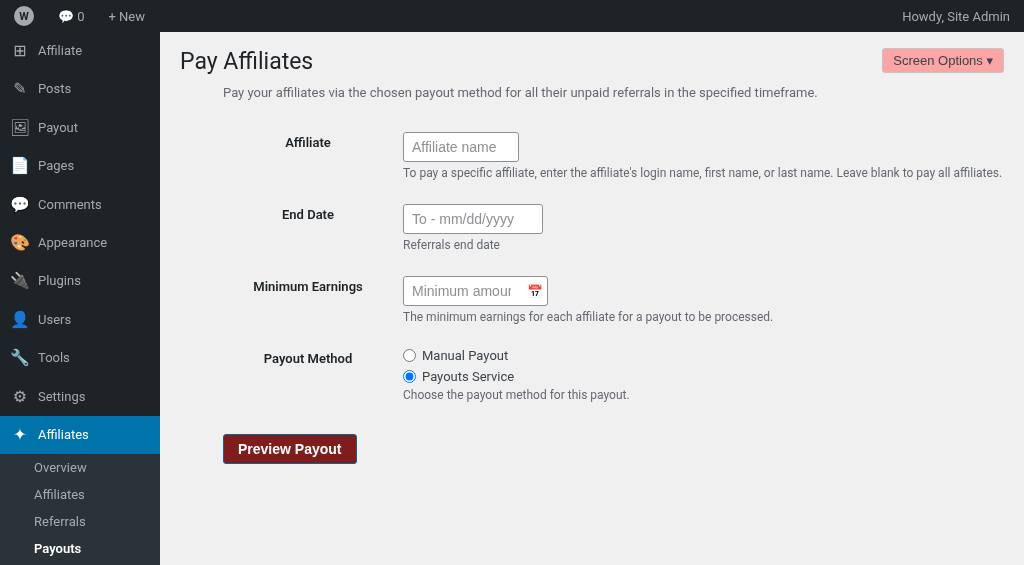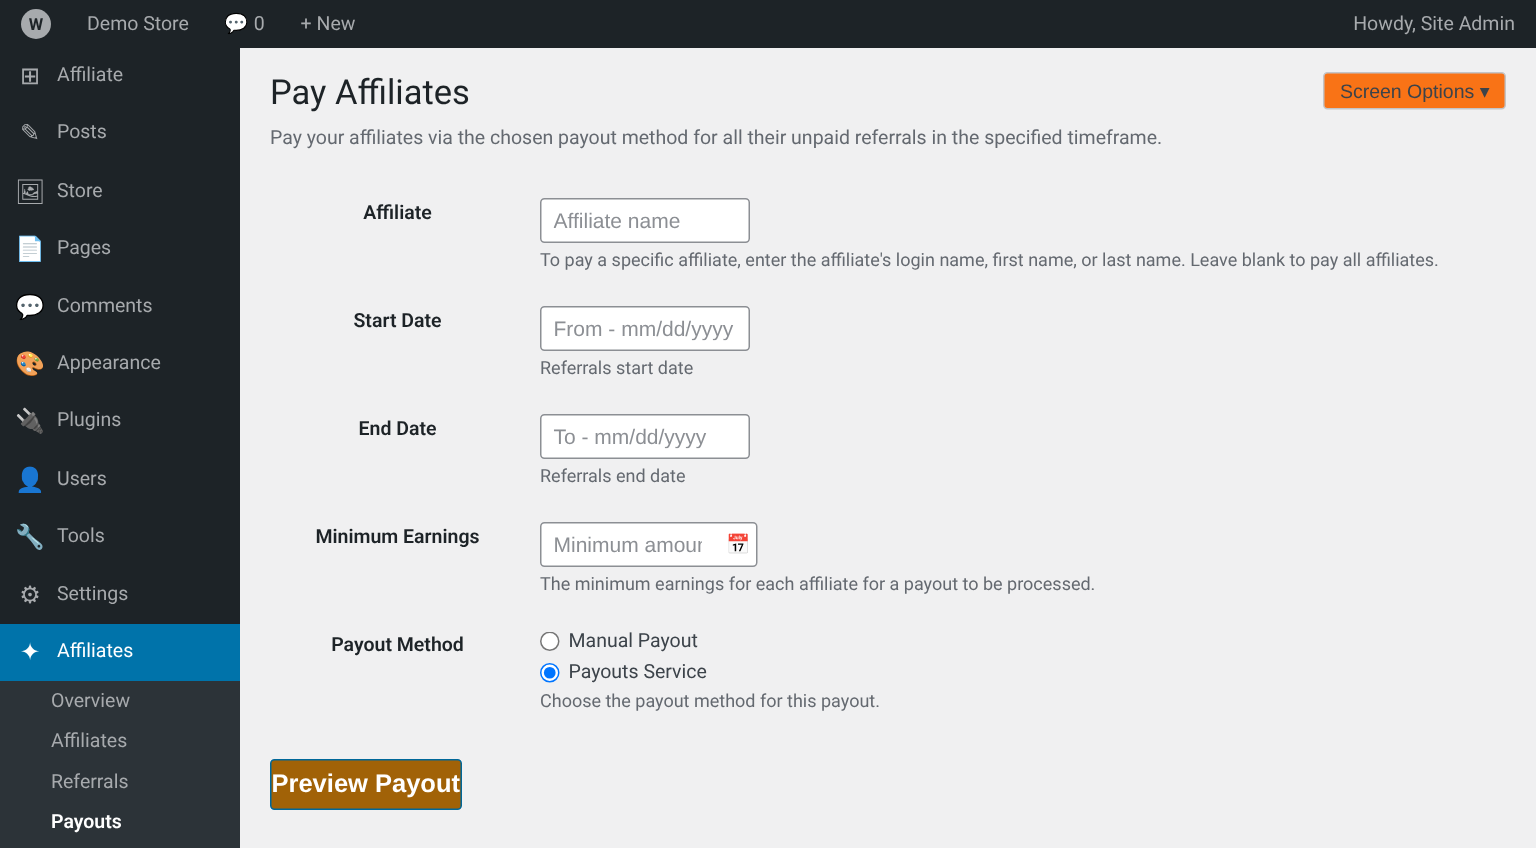--- a/index.html
+++ b/index.html
@@ -24,68 +24,65 @@
     .sidebar-item.active { background: #0073aa; color: #fff; }
     .sidebar-icon { width: 20px; text-align: center; font-size: 16px; flex-shrink: 0; }
     .sidebar-submenu { list-style: none; background: #2c3338; }
     .sidebar-submenu li a, .sidebar-submenu li span { display: block; padding: 6px 10px 6px 34px; color: #a7aaad; cursor: pointer; font-size: 13px; text-decoration: none; }
     .sidebar-submenu li.active span { color: #fff; font-weight: 600; }
 
     
     .main { flex: 1; overflow-y: auto; background: #f0f0f1; }
     .main-header { background: #f0f0f1; padding: 16px 20px 0; display: flex; justify-content: space-between; align-items: flex-start; }
     .page-title { font-size: 23px; font-weight: 400; color: #1d2327; }
-    .screen-options-btn { background: #f97316; border: 1px solid #c3c4c7; border-radius: 3px; padding: 4px 10px; font-size: 13px; cursor: pointer; color: #3c434a; display: flex; align-items: center; gap: 4px; }
-
-    .main-content { padding: 10px 20px 20px; }
+    .screen-options-btn { background: #fca5a5; border: 1px solid #c3c4c7; border-radius: 3px; padding: 4px 10px; font-size: 13px; cursor: pointer; color: #3c434a; display: flex; align-items: center; gap: 4px; }
+
+    .main-content { padding: 10px 20px 20px; margin-left: 43px; }
     .page-description { color: #646970; font-size: 13px; margin-bottom: 20px; }
 
     
     .form-table { width: 100%; border-collapse: collapse; }
     .form-table tr { vertical-align: top; }
     .form-table th { text-align: center; padding: 15px 10px 15px 0; font-weight: 600; width: 180px; font-size: 13px; color: #1d2327; }
     .form-table td { padding: 12px 0; }
 
     .form-input { border: 1px solid #8c8f94; border-radius: 3px; padding: 6px 8px; font-size: 14px; color: #3c434a; background: #fff; }
     .form-input::placeholder { color: #8c8f94; }
-    .affiliate-input { width: 140px; }
+    .affiliate-input { width: 116px; }
     .date-input { width: 140px; }
     .earnings-input-wrap { display: flex; align-items: center; border: 1px solid #8c8f94; border-radius: 3px; background: #fff; width: 145px; }
     .earnings-input { border: none; padding: 6px 8px; font-size: 14px; color: #3c434a; background: transparent; width: 115px; outline: none; }
     .earnings-input::placeholder { color: #8c8f94; }
     .earnings-icon { padding: 4px 8px; color: #8c8f94; }
 
     .field-description { color: #646970; font-size: 12px; margin-top: 4px; }
 
     
     .radio-group { display: flex; flex-direction: column; gap: 6px; }
     .radio-item { display: flex; align-items: center; gap: 6px; cursor: pointer; }
     .radio-item input[type="radio"] { margin: 0; }
 
     
-    .btn-primary { background: #a16207; border: 1px solid #006799; color: #fff; padding: 6px 0; border-radius: 3px; cursor: pointer; font-size: 17px; font-weight: 600; }
+    .btn-primary { background: #7f1d1d; border: 1px solid #006799; color: #fff; padding: 6px 14px; border-radius: 3px; cursor: pointer; font-size: 14px; font-weight: 600; }
 
     .submit-section { margin-top: 20px; }
 
     
     ::-webkit-scrollbar { width: 6px; }
     ::-webkit-scrollbar-track { background: #f1f1f1; }
     ::-webkit-scrollbar-thumb { background: #c1c1c1; border-radius: 3px; }
   </style>
 </head>
 <body>
 
 <div class="topbar">
   <div class="topbar-left">
     <div class="topbar-item">
       <div class="topbar-logo">W</div>
     </div>
-    <div class="topbar-item">
-      <span>Demo Store</span>
-    </div>
     <div class="topbar-item topbar-comment">
       <span>💬</span>
       <span>0</span>
     </div>
     <div class="topbar-item">
       <span>+ New</span>
     </div>
   </div>
   <div class="topbar-right">
     <div class="topbar-item">
@@ -106,21 +103,21 @@
       </li>
       <li>
         <div class="sidebar-item">
           <span class="sidebar-icon">✎</span>
           <span>Posts</span>
         </div>
       </li>
       <li>
         <div class="sidebar-item">
           <span class="sidebar-icon">🖼</span>
-          <span>Store</span>
+          <span>Payout</span>
         </div>
       </li>
       <li>
         <div class="sidebar-item">
           <span class="sidebar-icon">📄</span>
           <span>Pages</span>
         </div>
       </li>
       <li>
         <div class="sidebar-item">
@@ -200,27 +197,20 @@
 
         <tbody>
             <tr>
           <th>Affiliate</th>
           <td>
             <input type="text" class="form-input affiliate-input" placeholder="Affiliate name" style="">
             <p class="field-description">To pay a specific affiliate, enter the affiliate's login name, first name, or last name. Leave blank to pay all affiliates.</p>
           </td>
         </tr>
 
-        <tr>
-          <th>Start Date</th>
-          <td>
-            <input type="text" class="form-input date-input" placeholder="From - mm/dd/yyyy" style="">
-            <p class="field-description">Referrals start date</p>
-          </td>
-        </tr>
 
         <tr>
           <th>End Date</th>
           <td>
             <input type="text" class="form-input date-input" placeholder="To - mm/dd/yyyy" style="">
             <p class="field-description">Referrals end date</p>
           </td>
         </tr>
 
         <tr>

